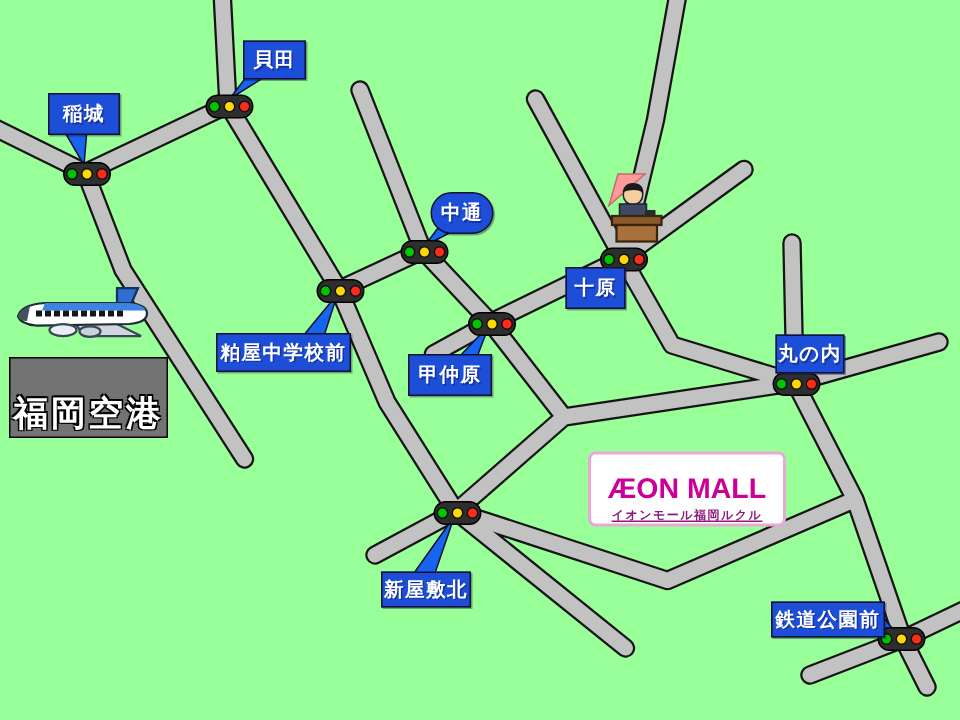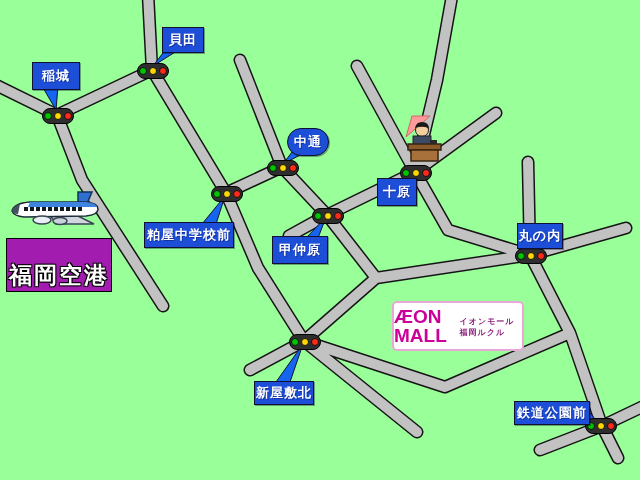--- a/index.html
+++ b/index.html
@@ -26,35 +26,35 @@
     position:absolute;z-index:5;width:30px;height:14px;
     background:#2e2e2e;border:1px solid #000;border-radius:8px;
     display:flex;align-items:center;justify-content:center;gap:2px;
   }
   .sig i{display:block;width:8px;height:8px;border-radius:50%;border:1px solid #111;box-sizing:border-box;}
   .sig .g{background:#00c400;}
   .sig .y{background:#ffd800;}
   .sig .r{background:#ff2a1a;}
   #airport-box{
     position:absolute;left:6px;top:238px;width:104px;height:52px;z-index:4;
-    background:#a21caf;border:1px solid #000;
+    background:#737373;border:1px solid #000;
     display:flex;align-items:flex-end;justify-content:center;
   }
   #airport-box span{
     font-family:"Liberation Serif","DejaVu Serif",serif;
     font-weight:bold;font-size:23px;color:#fff;letter-spacing:2px;line-height:1.3;
     text-shadow:-1px -1px 0 #000,1px -1px 0 #000,-1px 1px 0 #000,1px 1px 0 #000;
   }
   #aeon-box{
     position:absolute;left:392px;top:301px;width:128px;height:46px;z-index:4;
     background:#fff;border:2px solid #e9a8d8;border-radius:5px;
-    display:flex;flex-direction:row;align-items:center;justify-content:flex-end;
+    display:flex;flex-direction:column;align-items:center;justify-content:flex-end;
   }
   #aeon-title{color:#cc0099;font-weight:bold;font-size:19px;letter-spacing:0px;line-height:1;}
-  #aeon-sub{color:#8a1d7c;font-weight:bold;font-size:8px;letter-spacing:1px;margin-top:2px;}
+  #aeon-sub{color:#8a1d7c;font-weight:bold;font-size:8px;letter-spacing:1px;margin-top:2px;text-decoration:underline;}
   .obj{position:absolute;z-index:3;}
 </style>
 </head>
 <body>
 
 <div id="stage">
 
   <svg class="layer" width="640" height="480" viewBox="0 0 640 480">
     <g stroke="#151515" stroke-width="13" stroke-linecap="round" stroke-linejoin="round" fill="none">
       <path d="M148,-6 L152,70 M152,70 L57,115 M57,115 L-6,84 M57,115 L82,180 L163,306

